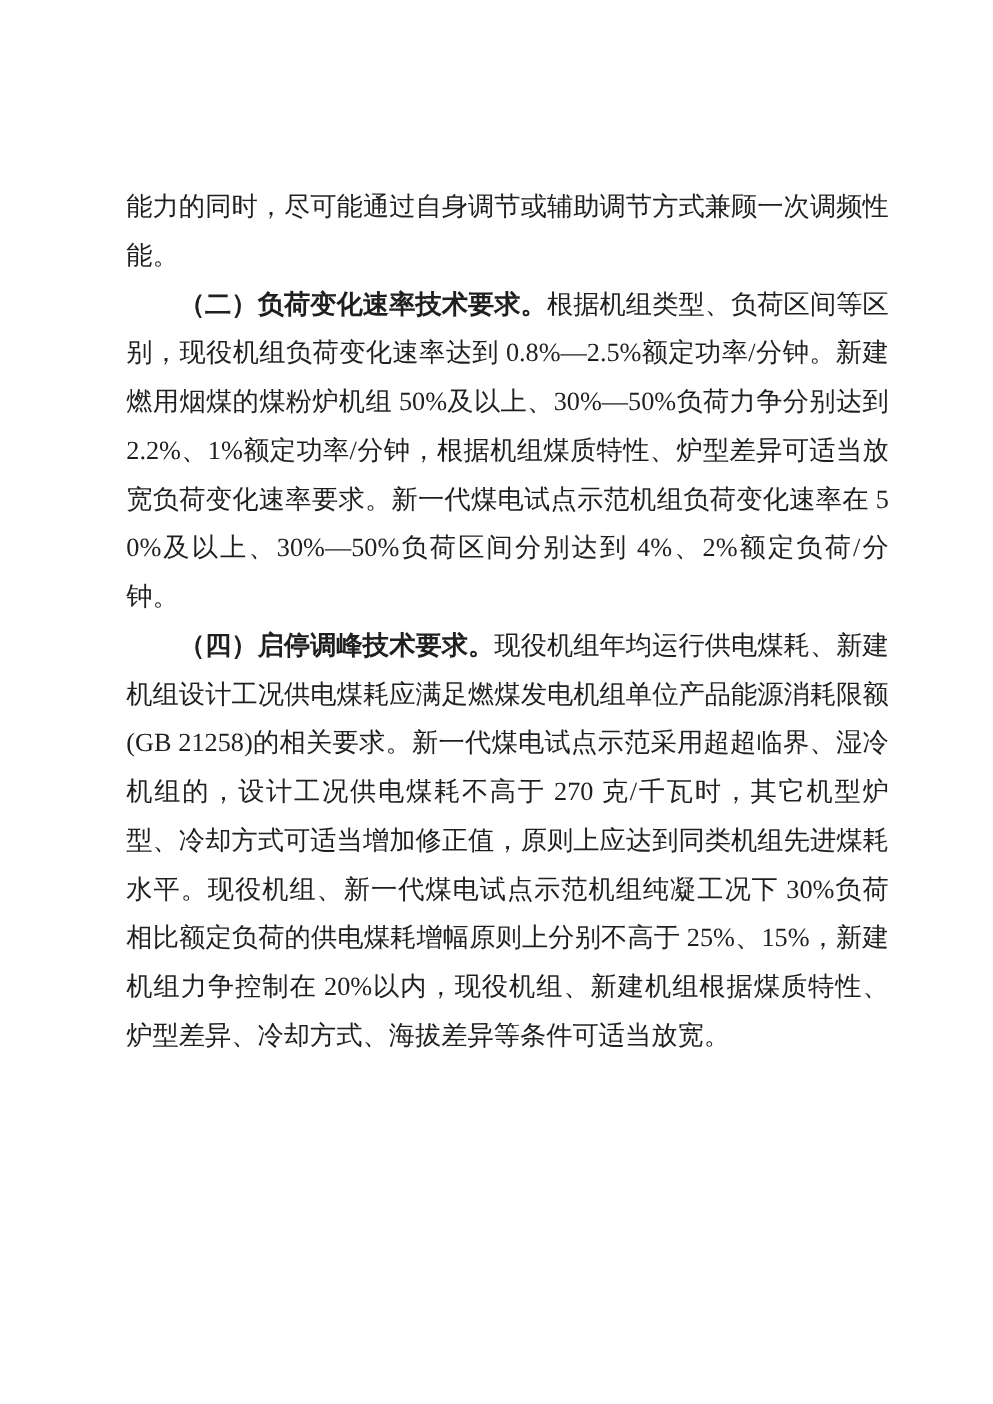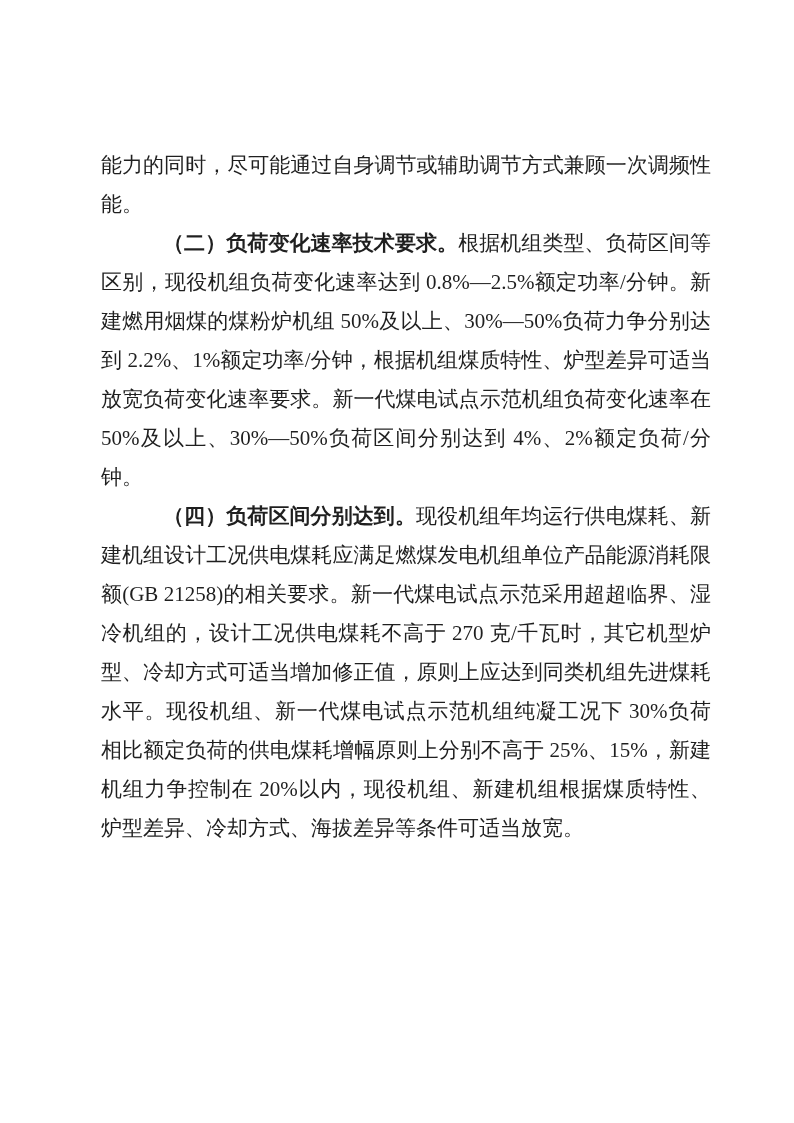--- a/index.html
+++ b/index.html
@@ -30,30 +30,29 @@
     color: #1f1f1f;
     text-align: justify;
     text-justify: inter-character;
     word-break: break-all;
   }
   .para.indent {
     text-indent: 42px;
   }
   .section-heading {
     font-weight: 700;
-    margin-left: 20px;
   }
 </style>
 </head>
 <body>
 
 <div class="page">
   <div class="text-block">
 
     <p class="para"><span>能力的同时，尽可能通过自身调节或辅助调节方式兼顾一次调频性能。</span></p>
 
     <p class="para indent"><span class="section-heading">（二）负荷变化速率技术要求。</span><span>根据机组类型、负荷区间等区别，现役机组负荷变化速率达到 0.8%—2.5%额定功率/分钟。新建燃用烟煤的煤粉炉机组 50%及以上、30%—50%负荷力争分别达到 2.2%、1%额定功率/分钟，根据机组煤质特性、炉型差异可适当放宽负荷变化速率要求。新一代煤电试点示范机组负荷变化速率在 50%及以上、30%—50%负荷区间分别达到 4%、2%额定负荷/分钟。</span></p>
 
 
-    <p class="para indent"><span class="section-heading">（四）负荷区间分别达到。</span><span>现役机组年均运行供电煤耗、新建机组设计工况供电煤耗应满足燃煤发电机组单位产品能源消耗限额(GB 21258)的相关要求。新一代煤电试点示范采用超超临界、湿冷机组的，设计工况供电煤耗不高于 270 克/千瓦时，其它机型炉型、冷却方式可适当增加修正值，原则上应达到同类机组先进煤耗水平。现役机组、新一代煤电试点示范机组纯凝工况下 30%负荷相比额定负荷的供电煤耗增幅原则上分别不高于 25%、15%，新建机组力争控制在 20%以内，现役机组、新建机组根据煤质特性、炉型差异、冷却方式、海拔差异等条件可适当放宽。</span></p>
+    <p class="para indent"><span class="section-heading">（四）启停调峰技术要求。</span><span>现役机组年均运行供电煤耗、新建机组设计工况供电煤耗应满足燃煤发电机组单位产品能源消耗限额(GB 21258)的相关要求。新一代煤电试点示范采用超超临界、湿冷机组的，设计工况供电煤耗不高于 270 克/千瓦时，其它机型炉型、冷却方式可适当增加修正值，原则上应达到同类机组先进煤耗水平。现役机组、新一代煤电试点示范机组纯凝工况下 30%负荷相比额定负荷的供电煤耗增幅原则上分别不高于 25%、15%，新建机组力争控制在 20%以内，现役机组、新建机组根据煤质特性、炉型差异、冷却方式、海拔差异等条件可适当放宽。</span></p>
 
   </div>
 </div>
 
 </body></html>

